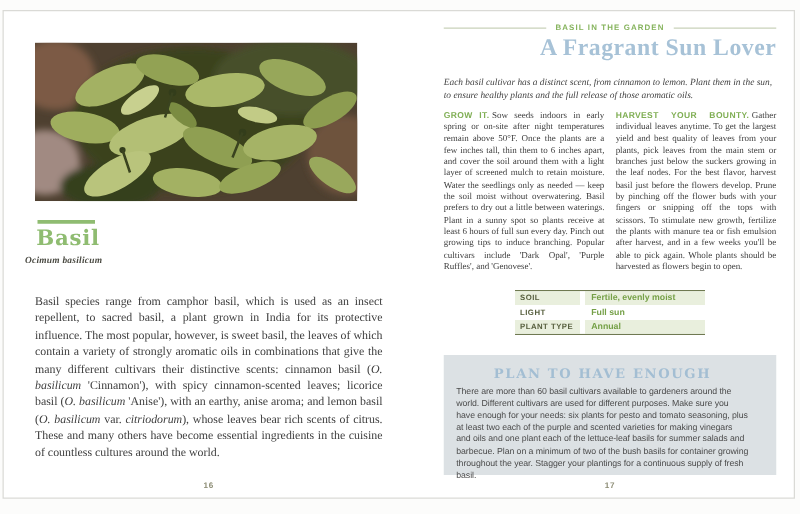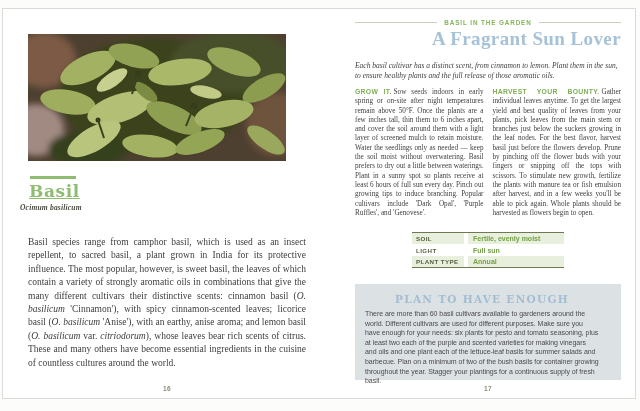--- a/index.html
+++ b/index.html
@@ -13,21 +13,21 @@
     background:#ffffff;border:1px solid #dadad6;box-sizing:border-box;
   }
   .abs{position:absolute;}
 
   
   .photo{left:25px;top:25px;width:258px;height:127px;overflow:hidden;}
   .photo svg{display:block;width:100%;height:100%;}
   .title-rule{left:27px;top:167px;width:46px;height:3px;background:#8fbc71;}
   .page-title{
     left:26px;top:172px;
-    font:700 17px "DejaVu Serif",serif;color:#8fbc71;letter-spacing:.6px;text-decoration:underline;
+    font:700 17px "DejaVu Serif",serif;color:#8fbc71;letter-spacing:.6px;
   }
   .species{
     left:17px;top:194px;
     font:italic 700 7.5px "Liberation Serif",serif;color:#4a4a42;letter-spacing:.2px;
   }
   .left-body{
     left:25px;top:227px;width:278px;
     font:9.5px/13.4px "Liberation Serif",serif;color:#3d3d3d;
     text-align:justify;
   }

